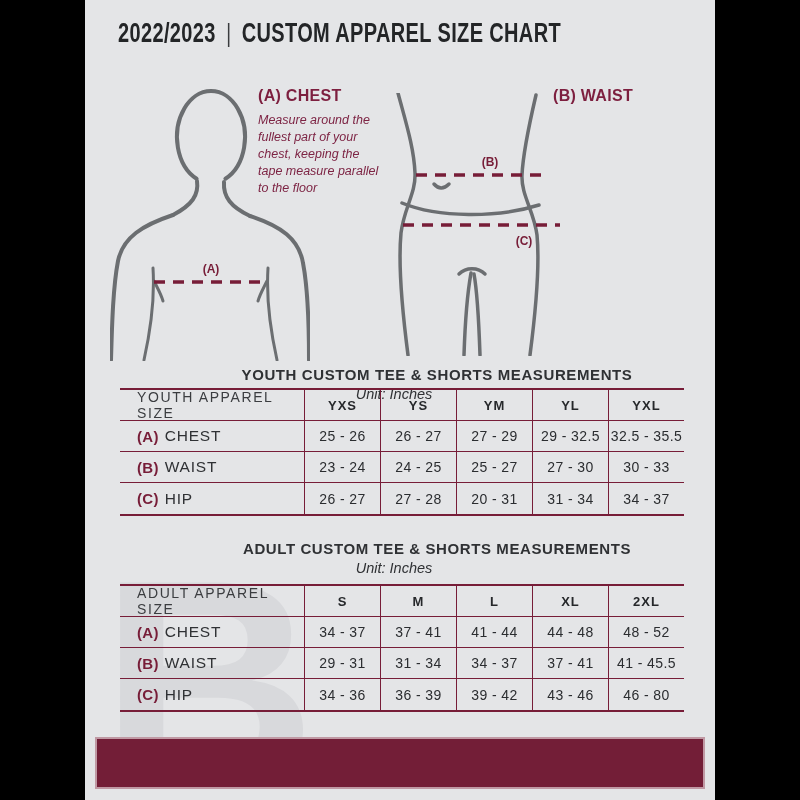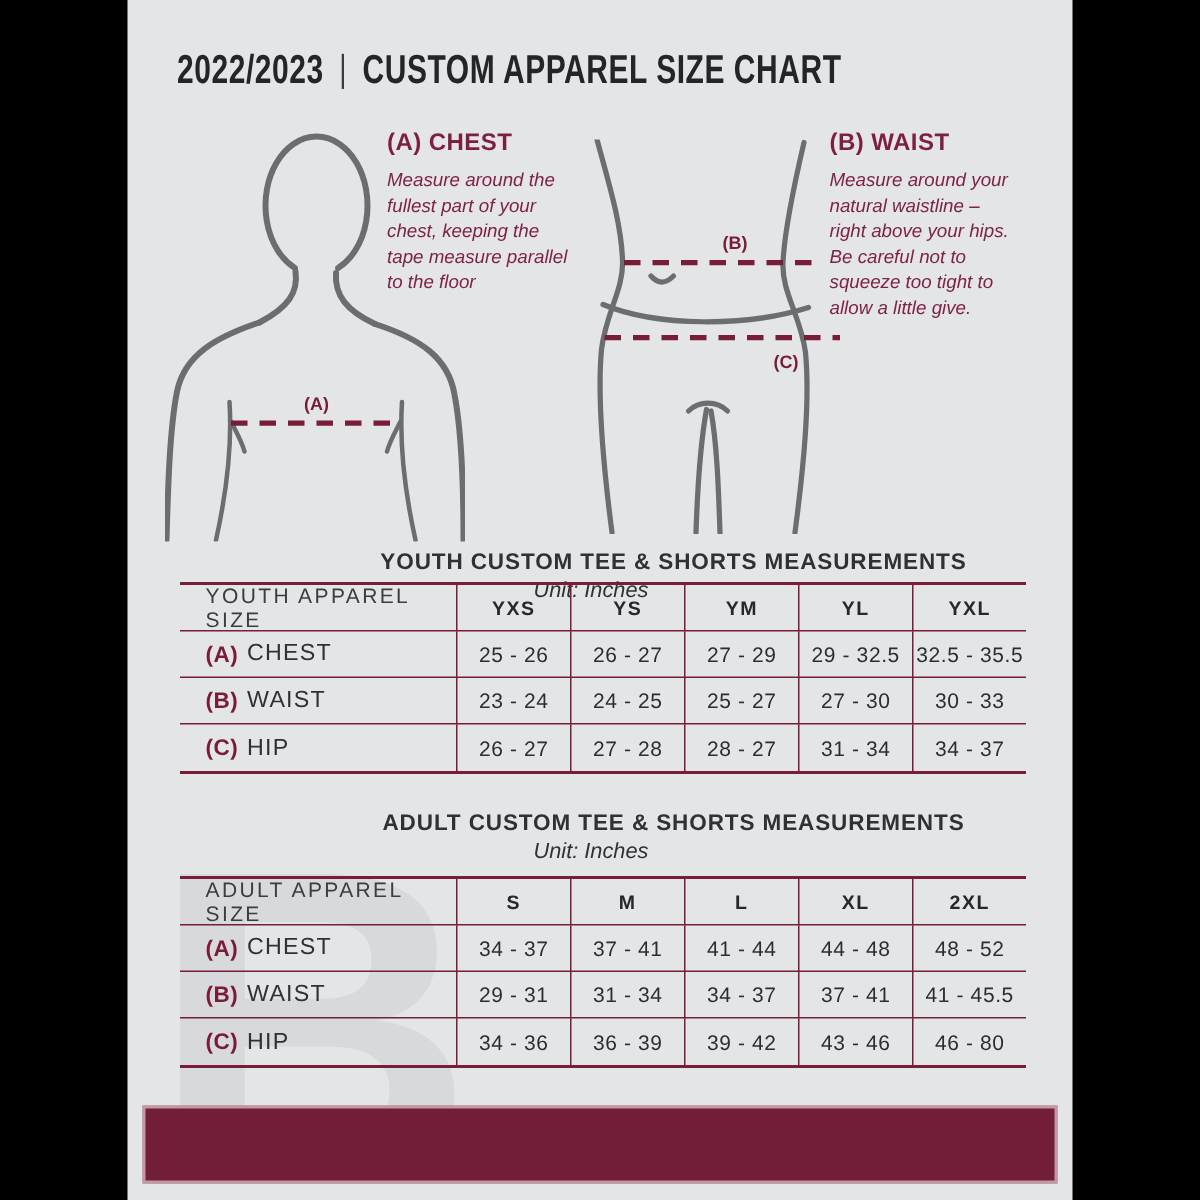--- a/index.html
+++ b/index.html
@@ -13,38 +13,38 @@
   body{width:800px;height:800px;background:#000;font-family:"Liberation Sans",sans-serif;overflow:hidden;}
   .stage{position:relative;width:800px;height:800px;background:#000;}
   .page{position:absolute;left:85px;top:0;width:630px;height:800px;background:var(--page-bg);overflow:hidden;}
 
   
   .watermark{position:absolute;left:15px;top:535px;font-size:300px;font-weight:bold;color:#d8d9dc;line-height:1;z-index:0;letter-spacing:0;}
 
   .content{position:absolute;inset:0;z-index:1;}
 
   
-  .header{position:absolute;top:18px;left:33px;right:14px;height:44px;display:flex;align-items:flex-end;justify-content:space-between;}
+  .header{position:absolute;top:18px;left:33px;right:14px;height:44px;display:flex;align-items:flex-start;justify-content:space-between;}
   .title-group{display:flex;align-items:center;transform:scaleX(0.74);transform-origin:left center;white-space:nowrap;font-weight:bold;font-size:27px;color:#232527;letter-spacing:0.5px;}
   .title-pipe{margin:0 14px;font-weight:normal;color:#3a3c3e;font-size:25px;}
 
   
   .diagram{position:absolute;top:85px;left:0;width:630px;height:280px;}
   .fig{position:absolute;}
   .fig-torso{left:25px;top:0;}
   .fig-lower{left:303px;top:8px;}
   .instr{position:absolute;color:var(--maroon-text);}
   .instr-heading{font-weight:bold;font-size:16px;letter-spacing:0.3px;color:#7d1f3f;margin-bottom:7px;}
   .instr-body{font-style:italic;font-size:12.5px;line-height:17px;white-space:pre-line;color:#7d2444;}
   .instr-chest{left:173px;top:2px;width:150px;}
   .instr-right{left:468px;top:2px;width:160px;}
   .instr-block + .instr-block{margin-top:21px;}
 
   
-  .section-title{position:absolute;left:0;width:704px;text-align:center;font-weight:bold;font-size:15px;letter-spacing:0.6px;color:#2f3134;margin-left:12px;}
+  .section-title{position:absolute;left:0;width:704px;text-align:center;font-weight:bold;font-size:15px;letter-spacing:0.6px;color:#2f3134;}
   .section-unit{position:absolute;left:0;width:618px;text-align:center;font-style:italic;font-size:14.5px;color:#2f3134;}
 
   
   .size-table{position:absolute;left:35px;width:564px;display:grid;grid-template-columns:184px repeat(5,1fr);border-top:2px solid var(--maroon);border-bottom:2px solid var(--maroon);}
   .cell{height:31px;display:flex;align-items:center;justify-content:center;border-bottom:1.5px solid var(--maroon);font-size:14px;color:#2b2d30;letter-spacing:0.4px;background:transparent;}
   .cell.vline{border-left:1.5px solid var(--maroon);}
   .cell.lastrow{border-bottom:none;}
   .cell.rowhead{justify-content:flex-start;padding-left:17px;}
   .th-label{font-size:14px;letter-spacing:1.6px;color:#3b3d40;font-weight:normal;}
   .th-size{font-weight:bold;font-size:13px;letter-spacing:1px;color:#26282b;}
@@ -114,26 +114,20 @@
           </g>
           <path d="M 28 82 L 155 82" stroke="#771d38" stroke-width="3.5" stroke-dasharray="11 8" fill="none"></path>
           <text x="102" y="73" text-anchor="middle" font-family="Liberation Sans, sans-serif" font-weight="bold" font-size="12" fill="#771d38">(B)</text>
           <path d="M 15 132 L 172 132" stroke="#771d38" stroke-width="3.5" stroke-dasharray="11 8" fill="none"></path>
           <text x="136" y="152" text-anchor="middle" font-family="Liberation Sans, sans-serif" font-weight="bold" font-size="12" fill="#771d38">(C)</text>
         </svg>
 
         <div class="instr instr-right">
           <div class="instr-block">
             <div class="instr-heading">(B) WAIST</div>
-            <div class="instr-body">Measure around your
-natural waistline –
-right above your hips.
-Be careful not to
-squeeze too tight to
-allow a little give.</div>
           </div>
         </div>
       </div>
 
       <div class="section-title" style="top:366px;">YOUTH CUSTOM TEE &amp; SHORTS MEASUREMENTS</div>
       <div class="section-unit" style="top:386px;">Unit: Inches</div>
 
       <div class="size-table" style="top:388px;">
         <div class="cell rowhead">
             <span class="th-label">YOUTH APPAREL SIZE</span>
@@ -173,21 +167,21 @@
         <div class="cell vline">25 - 27</div>
         <div class="cell vline">27 - 30</div>
         <div class="cell vline">30 - 33</div>
 
         <div class="cell rowhead lastrow">
             <span class="row-prefix">(C)</span>
             <span class="row-label">HIP</span>
           </div>
         <div class="cell vline lastrow">26 - 27</div>
         <div class="cell vline lastrow">27 - 28</div>
-        <div class="cell vline lastrow">28 - 27</div>
+        <div class="cell vline lastrow">20 - 31</div>
         <div class="cell vline lastrow">31 - 34</div>
         <div class="cell vline lastrow">34 - 37</div>
       </div>
 
       <div class="section-title" style="top:540px;">ADULT CUSTOM TEE &amp; SHORTS MEASUREMENTS</div>
       <div class="section-unit" style="top:560px;">Unit: Inches</div>
 
       <div class="size-table" style="top:584px;">
         <div class="cell rowhead">
             <span class="th-label">ADULT APPAREL SIZE</span>

